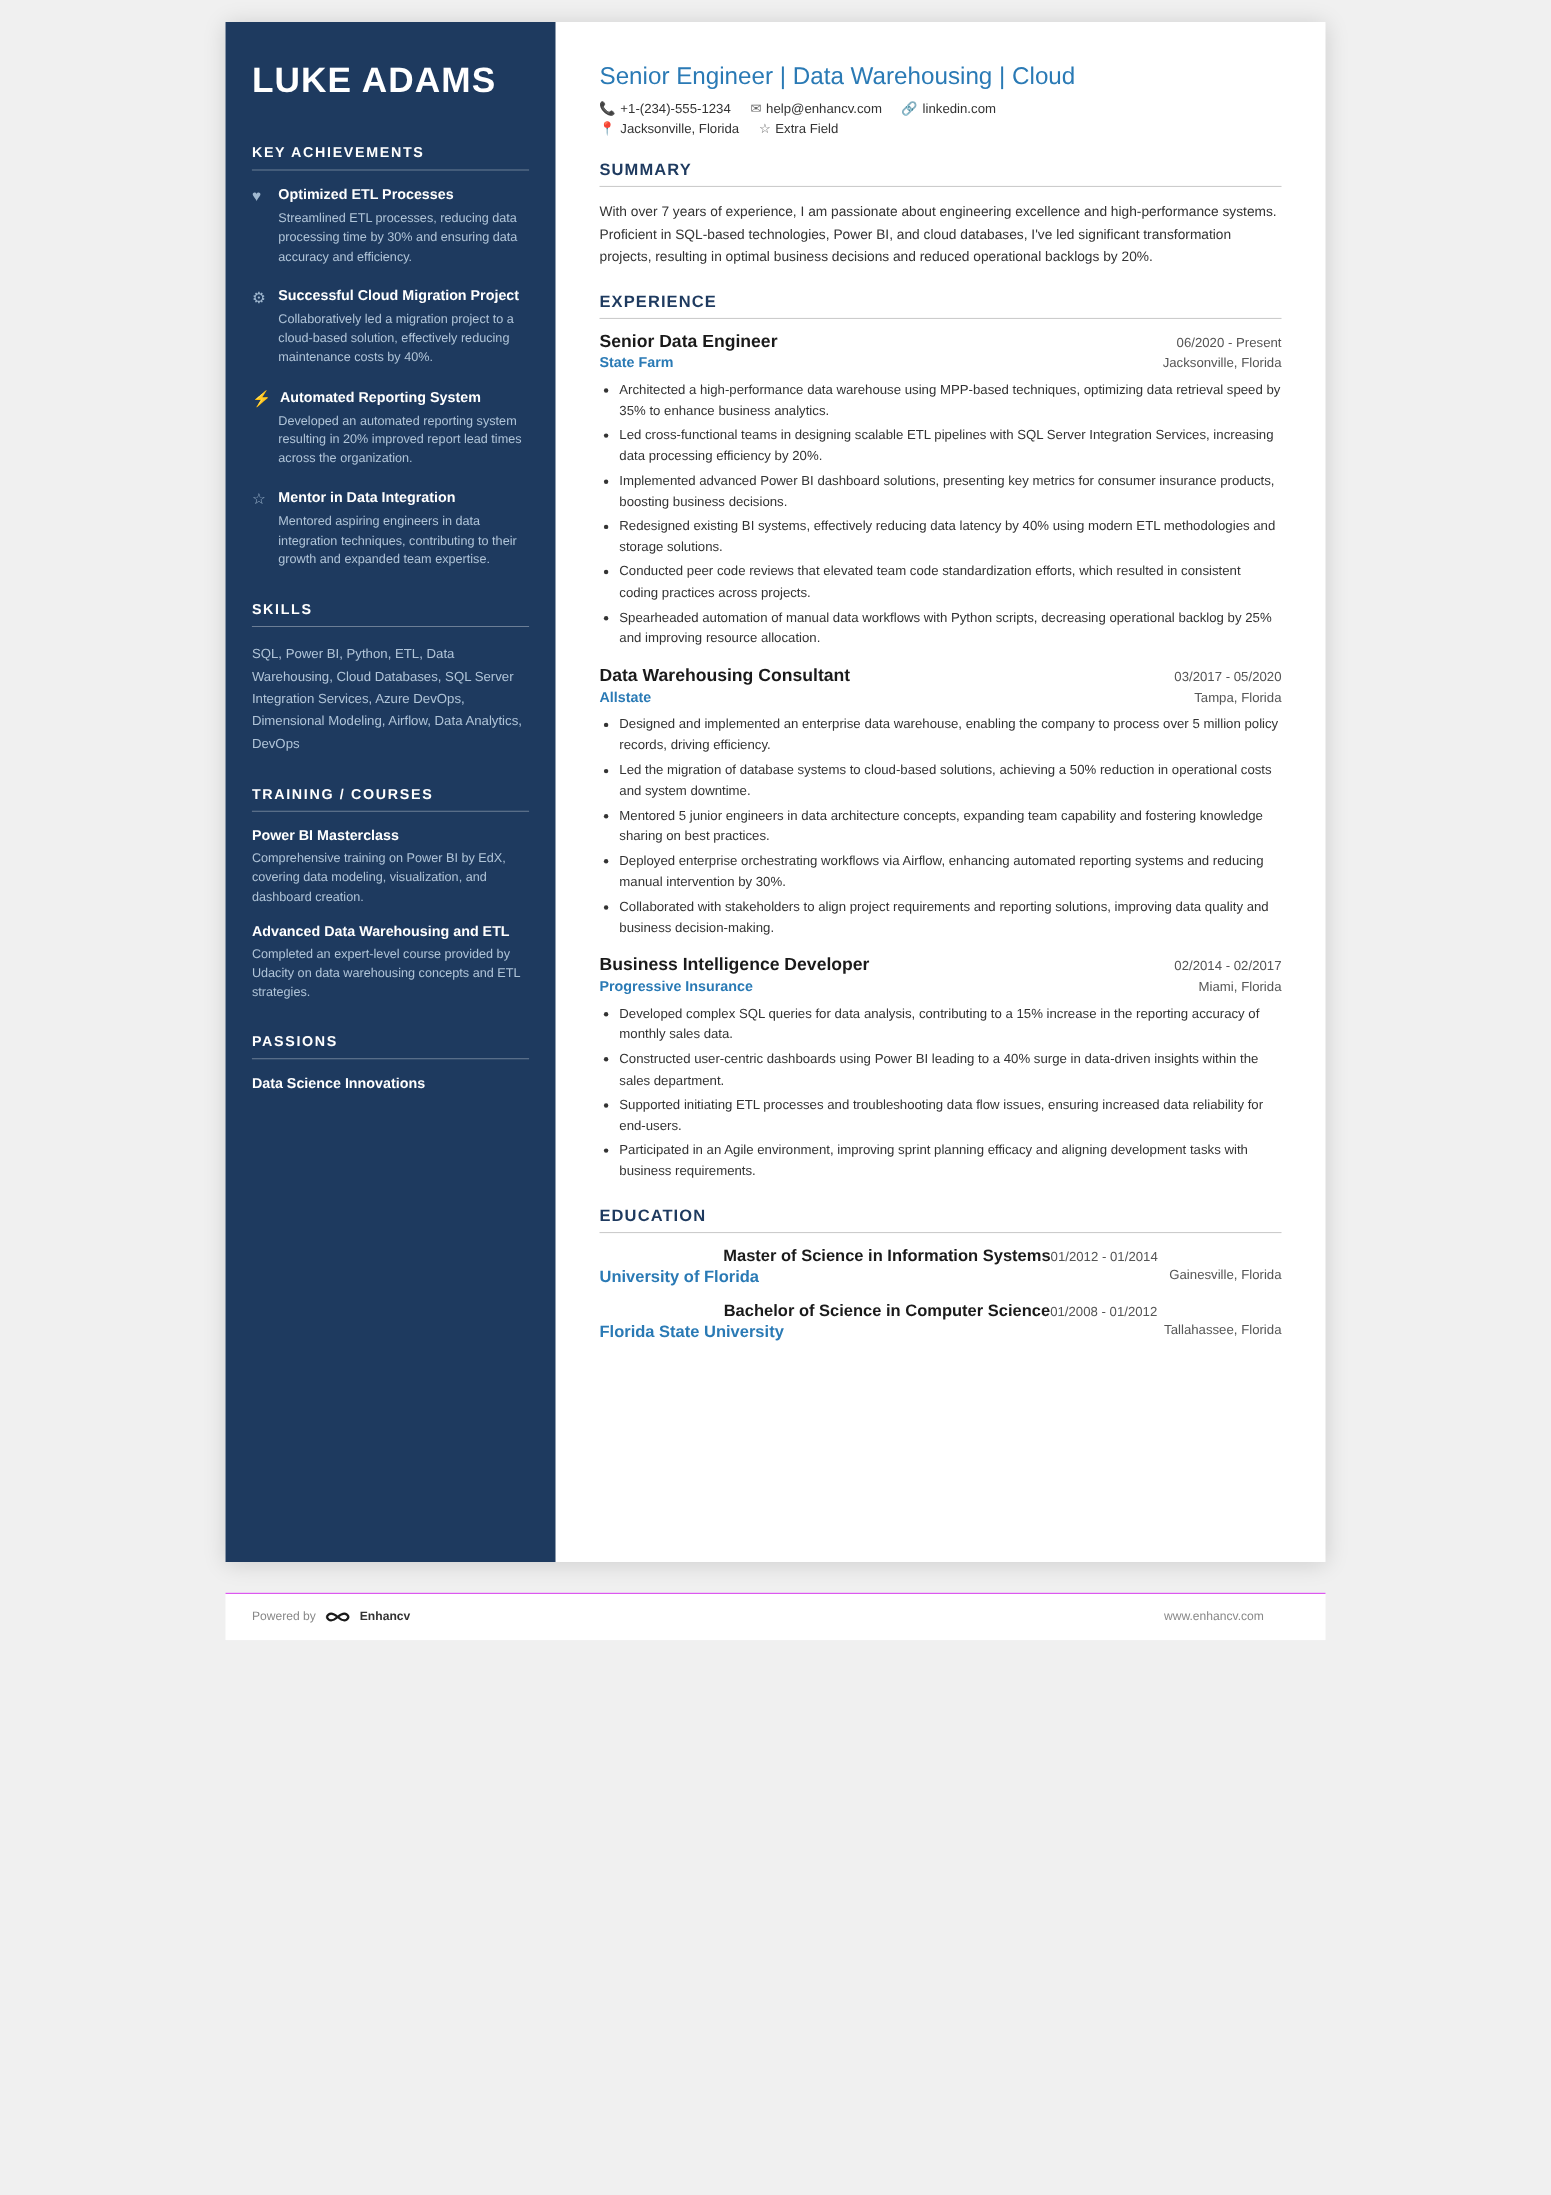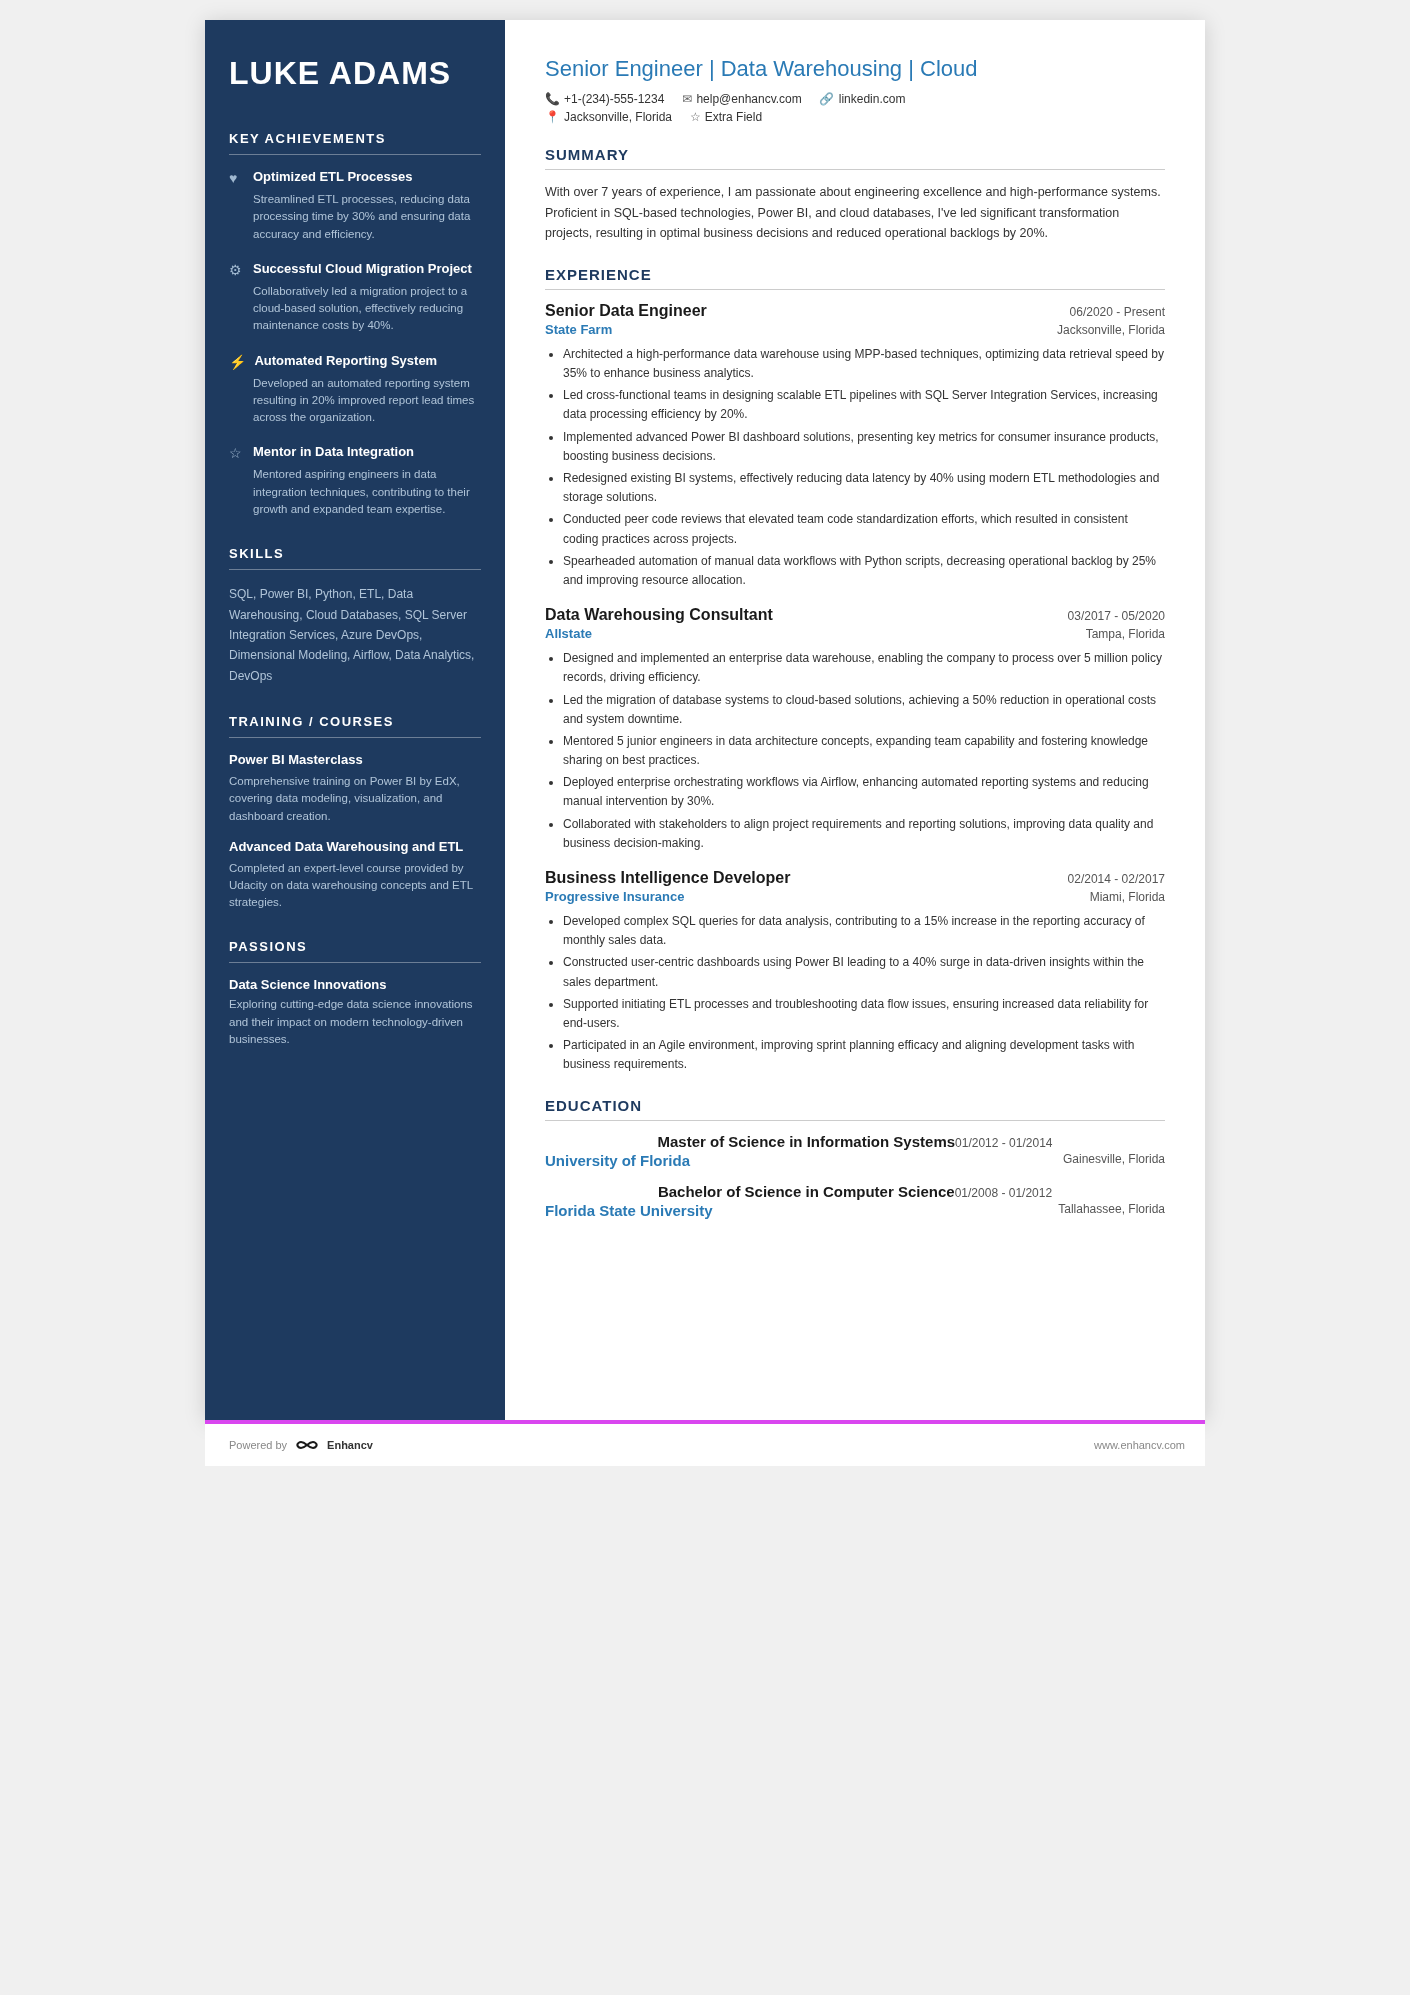--- a/index.html
+++ b/index.html
@@ -302,21 +302,20 @@
         <div class="training-item">
           <div class="training-title">Advanced Data Warehousing and ETL</div>
           <div class="training-desc">Completed an expert-level course provided by Udacity on data warehousing concepts and ETL strategies.</div>
         </div>
       </div>
 
       <div class="sidebar-section-title">PASSIONS</div>
       <hr class="sidebar-divider">
       <div>
         <div class="passion-title">Data Science Innovations</div>
-        <div class="passion-desc">Exploring cutting-edge data science innovations and their impact on modern technology-driven businesses.</div>
       </div>
     </div>
 
     <div class="main-content">
 
       <div>
         <div class="main-header-title">Senior Engineer | Data Warehousing | Cloud</div>
         <div class="contact-row">
           <span class="contact-item">
             <span class="contact-icon">📞</span>
@@ -425,21 +424,21 @@
         </div>
         <div class="edu-school-row">
           <span class="edu-school">Florida State University</span>
           <span class="edu-location">Tallahassee, Florida</span>
         </div>
       </div>
 
     </div>
   </div>
 
-  <div style="width:1000px; background:#fff; display:flex; justify-content:space-between; align-items:center; padding:12px 20px 12px 24px; border-top:4px solid #d946ef;">
+  <div style="width:1000px; background:#fff; display:flex; justify-content:space-between; align-items:center; padding:12px 56px 12px 24px; border-top:1px solid #d946ef;margin-top:28px;">
     <div class="powered-by">
       <span>Powered by</span>
       <svg width="28" height="18" viewBox="0 0 28 18" fill="none">
         <path d="M4 9 Q7 3 14 9 Q21 15 24 9" stroke="#1a1a1a" stroke-width="2" fill="none"></path>
         <path d="M4 9 Q7 15 14 9 Q21 3 24 9" stroke="#1a1a1a" stroke-width="2" fill="none"></path>
       </svg>
       <span style="font-weight:600; color:#333;">Enhancv</span>
     </div>
     <span style="font-size:11px; color:#888;">www.enhancv.com</span>
   </div>

